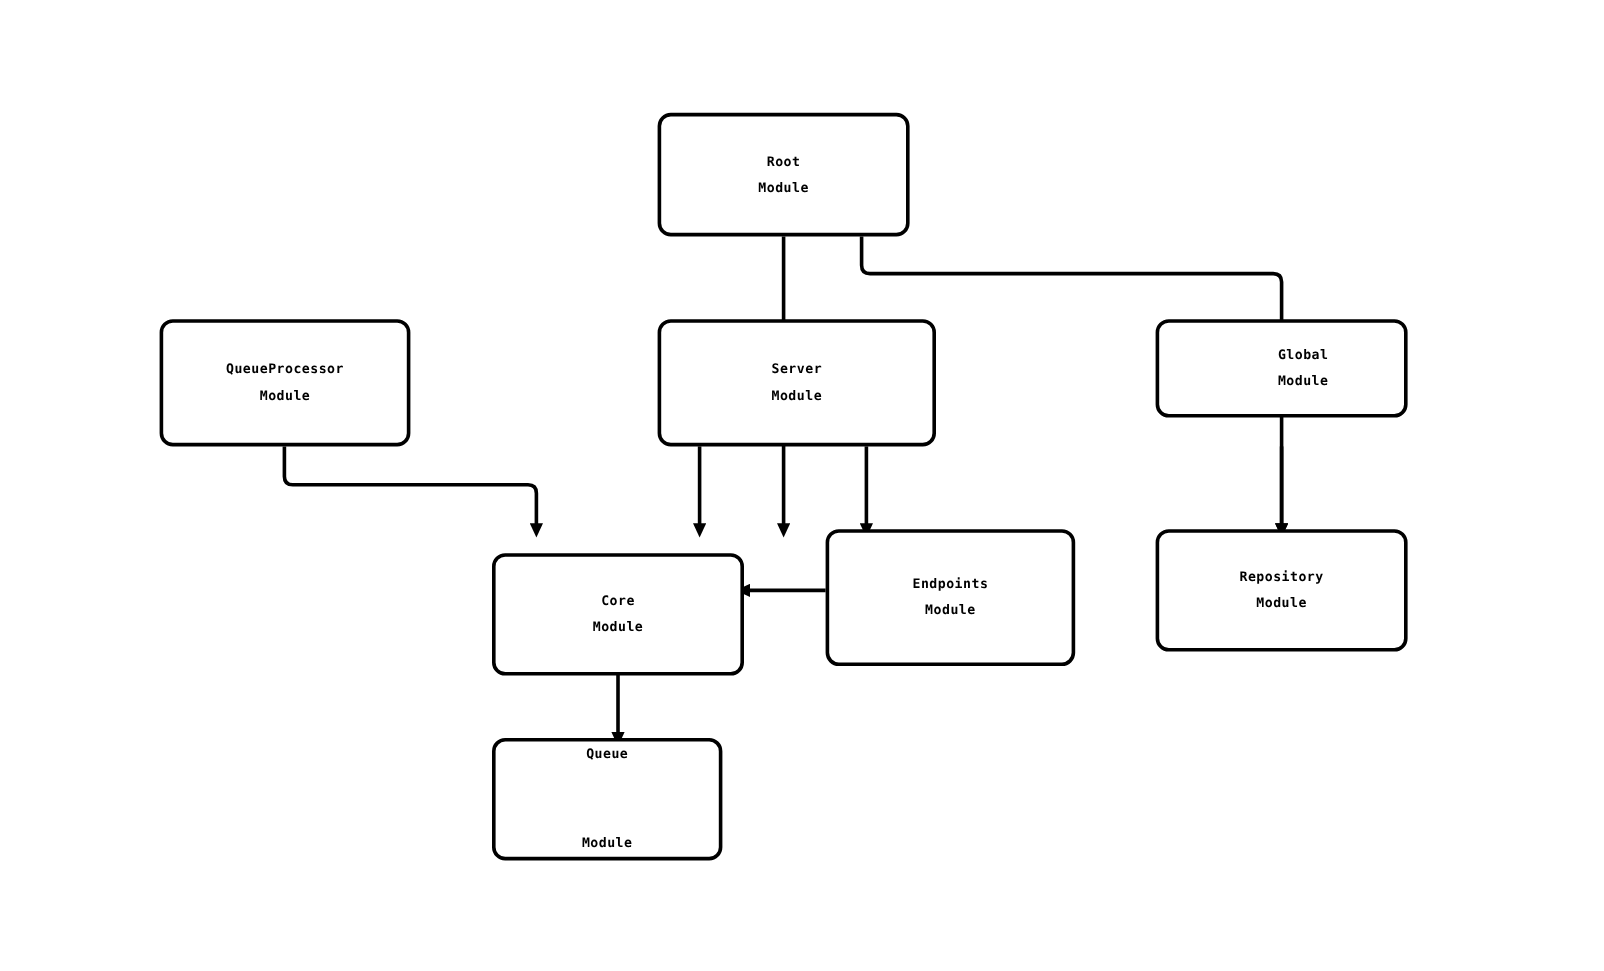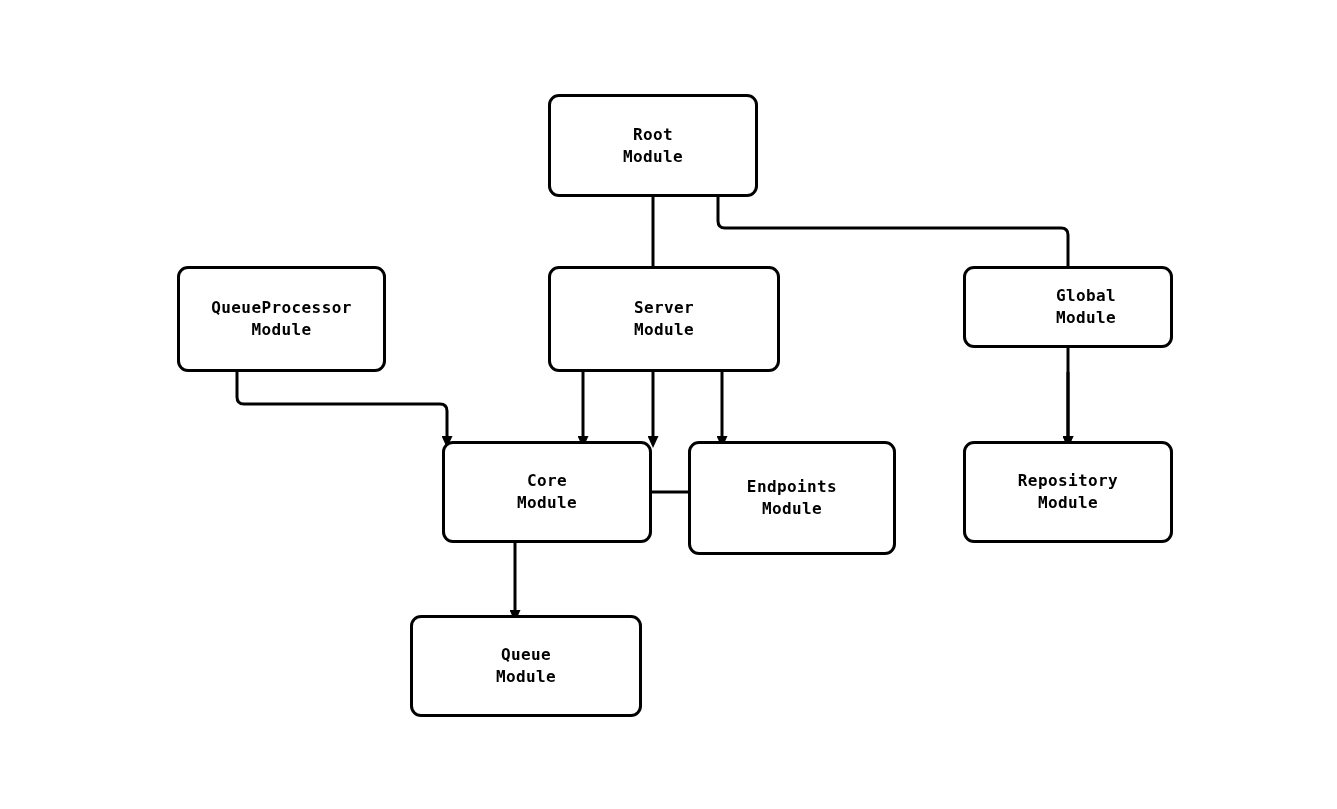--- a/index.html
+++ b/index.html
@@ -30,21 +30,21 @@
     border: 3px solid #000000;
     border-radius: 11px;
     display: flex;
     flex-direction: column;
     align-items: center;
     justify-content: center;
     z-index: 2;
   }
   .node-label {
     font-family: "DejaVu Sans Mono", "Liberation Mono", monospace;
-    font-size: 16px;
+    font-size: 11px;
     font-weight: bold;
     color: #000000;
     line-height: 22px;
     text-align: center;
     letter-spacing: 0.4px;
     white-space: pre;
   }
 </style>
 </head>
 <body>
@@ -89,48 +89,48 @@
     <g>
       <path d="M 515 543 L 515 611" fill="none" stroke="#000000" stroke-width="3" marker-end="url(#arrow-down)"></path>
     </g>
   </svg>
 
   <div class="node" style="left:548px; top:94px; width:210px; height:103px;">
     <div class="node-label">Root</div>
     <div class="node-label">Module</div>
   </div>
 
-  <div class="node" style="left:133px; top:266px; width:209px; height:106px;margin-left:44px;">
+  <div class="node" style="left:133px; top:266px; width:209px; height:106px;">
     <div class="node-label">QueueProcessor</div>
     <div class="node-label">Module</div>
   </div>
 
   <div class="node" style="left:548px; top:266px; width:232px; height:106px;">
     <div class="node-label">Server</div>
     <div class="node-label">Module</div>
   </div>
 
   <div class="node" style="left:963px; top:266px; width:210px; height:82px;padding-left:36px;">
     <div class="node-label">Global</div>
     <div class="node-label">Module</div>
   </div>
 
-  <div class="node" style="left:410px; top:441px; width:210px; height:102px;margin-left:32px;">
+  <div class="node" style="left:410px; top:461px; width:210px; height:102px;">
     <div class="node-label">Core</div>
     <div class="node-label">Module</div>
   </div>
 
   <div class="node" style="left:688px; top:441px; width:208px; height:114px;">
     <div class="node-label">Endpoints</div>
     <div class="node-label">Module</div>
   </div>
 
   <div class="node" style="left:963px; top:441px; width:210px; height:102px;justify-content:center;">
     <div class="node-label">Repository</div>
     <div class="node-label">Module</div>
   </div>
 
-  <div class="node" style="left:410px; top:615px; width:232px; height:102px;">
+  <div class="node" style="left:410px; top:615px; width:192px; height:102px;justify-content:space-between;">
     <div class="node-label">Queue</div>
     <div class="node-label">Module</div>
   </div>
 
 </div>
 
 </body></html>

